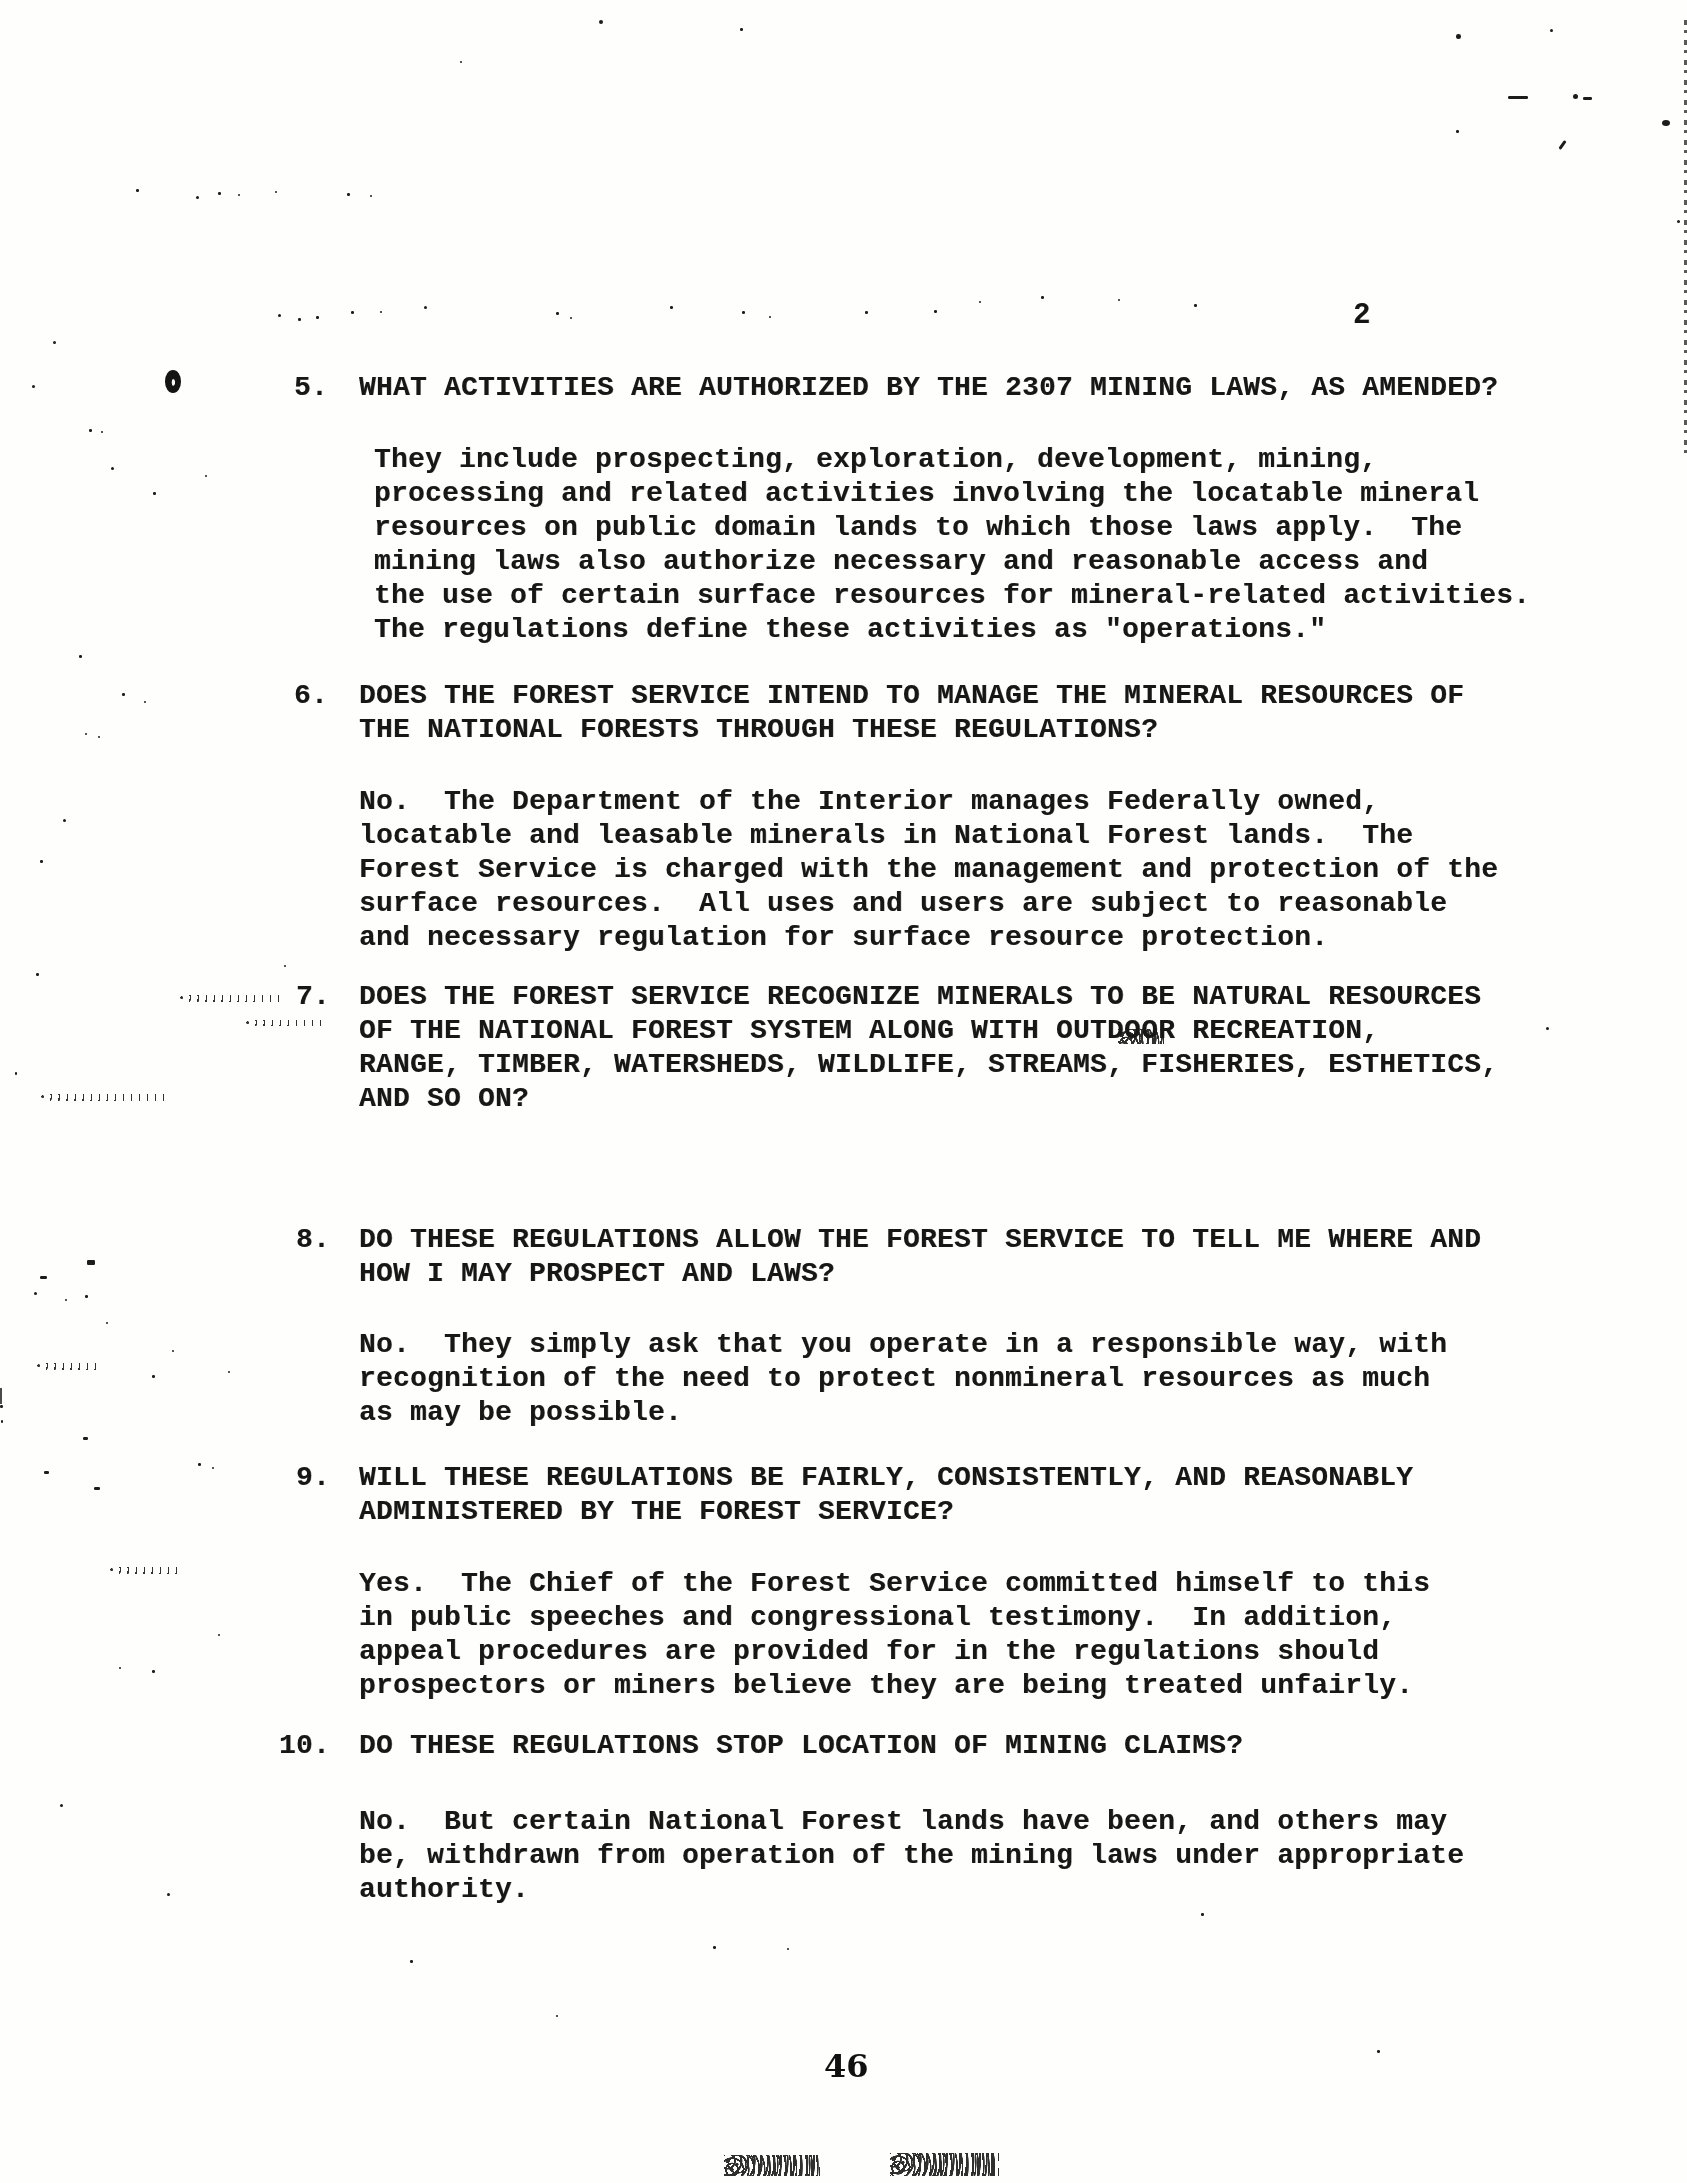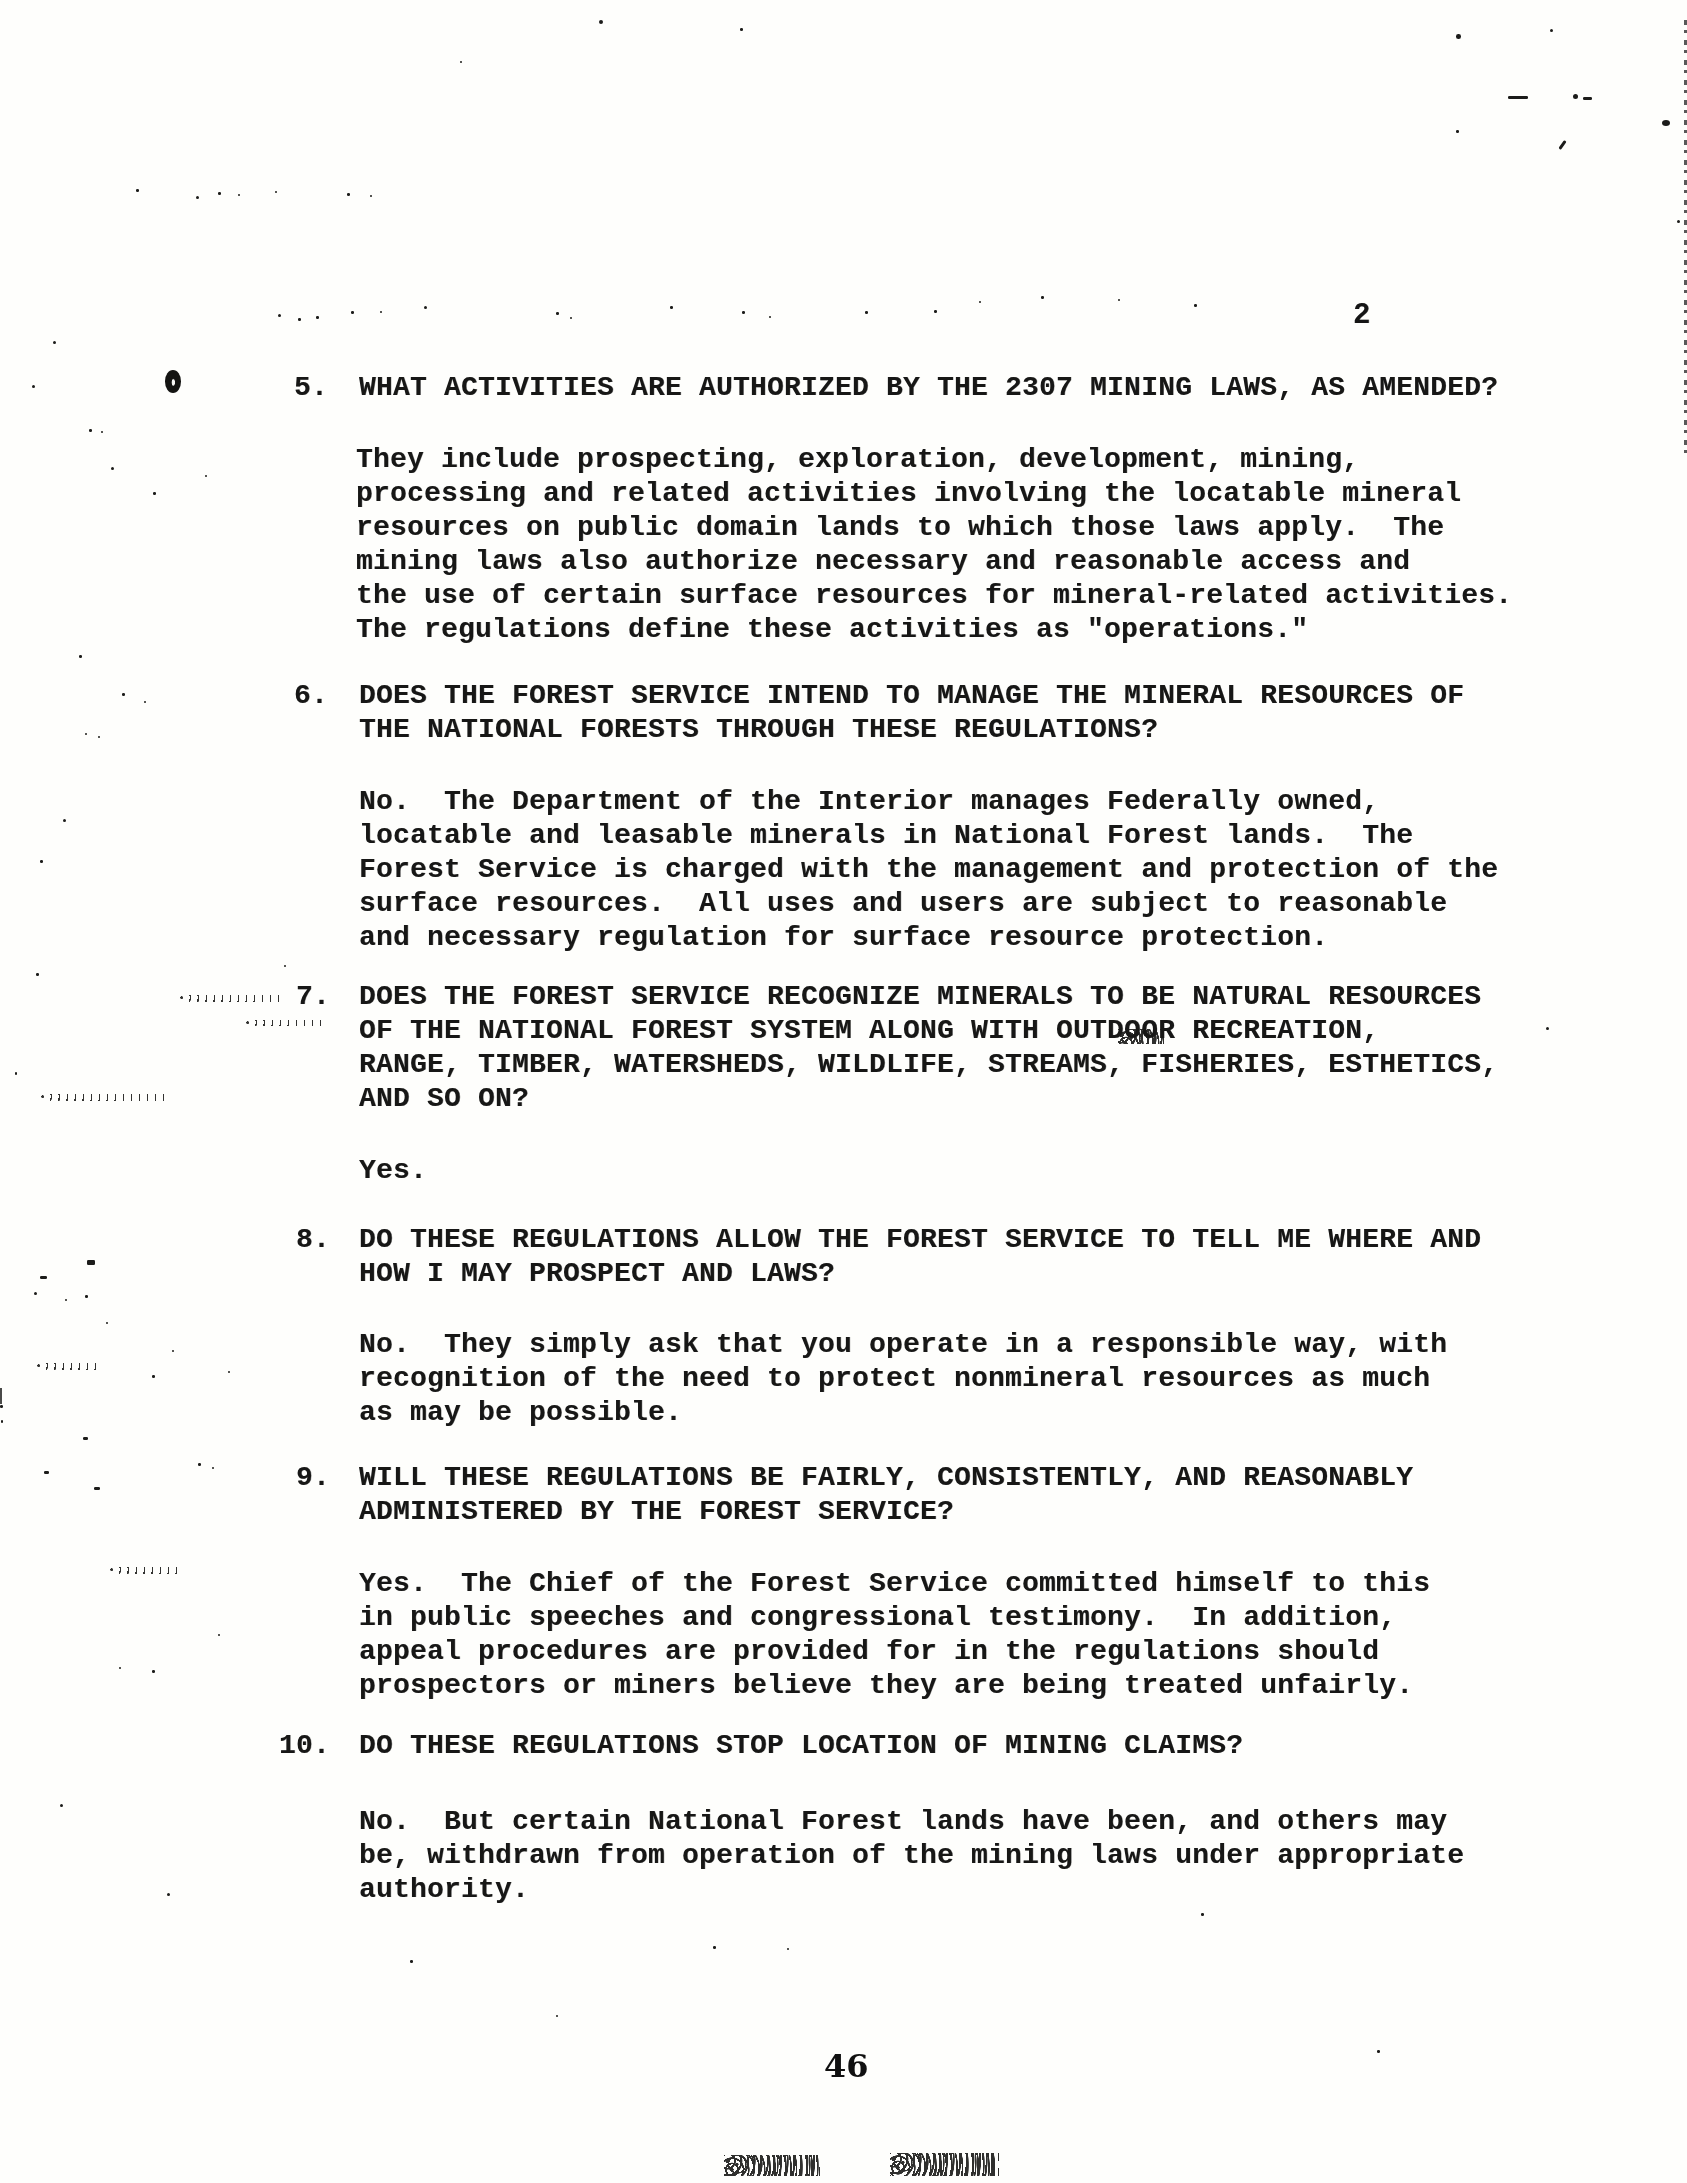--- a/index.html
+++ b/index.html
@@ -60,42 +60,41 @@
 </style>
 </head>
 <body>
 
 <div class="page">
 
   <div class="pagenum-top">2</div>
 
   <div class="tw num" style="left:294px;top:371px">5.</div>
   <div class="tw q" style="left:359px;top:371px">WHAT ACTIVITIES ARE AUTHORIZED BY THE 2307 MINING LAWS, AS AMENDED?</div>
-  <div class="tw a" style="left:356px;top:443px">They include prospecting, exploration, development, mining,
+  <div class="tw a" style="left:374px;top:443px">They include prospecting, exploration, development, mining,
 processing and related activities involving the locatable mineral
 resources on public domain lands to which those laws apply.  The
 mining laws also authorize necessary and reasonable access and
 the use of certain surface resources for mineral-related activities.
 The regulations define these activities as "operations."</div>
 
   <div class="tw num" style="left:294px;top:679px">6.</div>
   <div class="tw a" style="left:359px;top:785px">No.  The Department of the Interior manages Federally owned,
 locatable and leasable minerals in National Forest lands.  The
 Forest Service is charged with the management and protection of the
 surface resources.  All uses and users are subject to reasonable
 and necessary regulation for surface resource protection.</div>
   <div class="tw q" style="left:359px;top:679px">DOES THE FOREST SERVICE INTEND TO MANAGE THE MINERAL RESOURCES OF
 THE NATIONAL FORESTS THROUGH THESE REGULATIONS?</div>
 
   <div class="tw num" style="left:296px;top:980px">7.</div>
   <div class="tw q" style="left:359px;top:980px">DOES THE FOREST SERVICE RECOGNIZE MINERALS TO BE NATURAL RESOURCES
 OF THE NATIONAL FOREST SYSTEM ALONG WITH OUTDOOR RECREATION,
 RANGE, TIMBER, WATERSHEDS, WILDLIFE, STREAMS, FISHERIES, ESTHETICS,
 AND SO ON?</div>
-  <div class="tw a" style="left:359px;top:1154px">Yes.</div>
 
   <div class="tw num" style="left:296px;top:1223px">8.</div>
   <div class="tw q" style="left:359px;top:1223px">DO THESE REGULATIONS ALLOW THE FOREST SERVICE TO TELL ME WHERE AND
 HOW I MAY PROSPECT AND LAWS?</div>
   <div class="tw a" style="left:359px;top:1328px">No.  They simply ask that you operate in a responsible way, with
 recognition of the need to protect nonmineral resources as much
 as may be possible.</div>
 
   <div class="tw num" style="left:296px;top:1461px">9.</div>
   <div class="tw a" style="left:359px;top:1567px">Yes.  The Chief of the Forest Service committed himself to this

